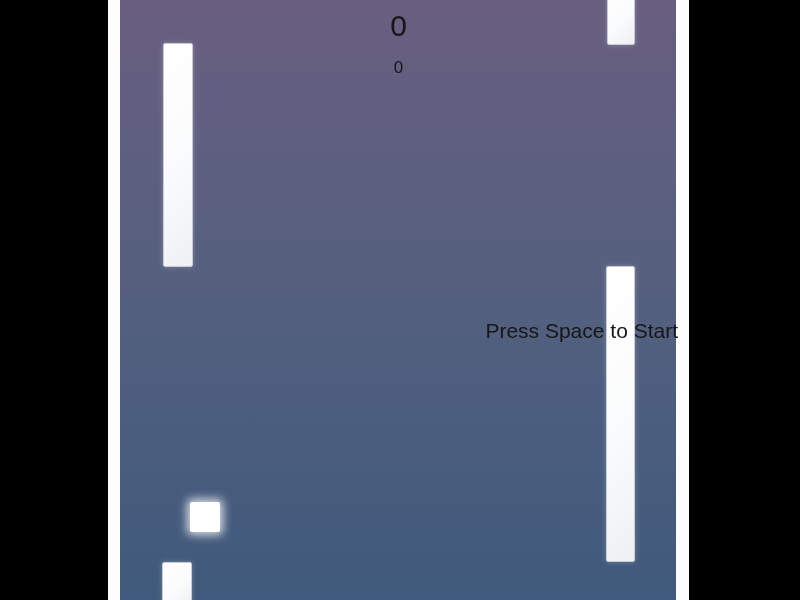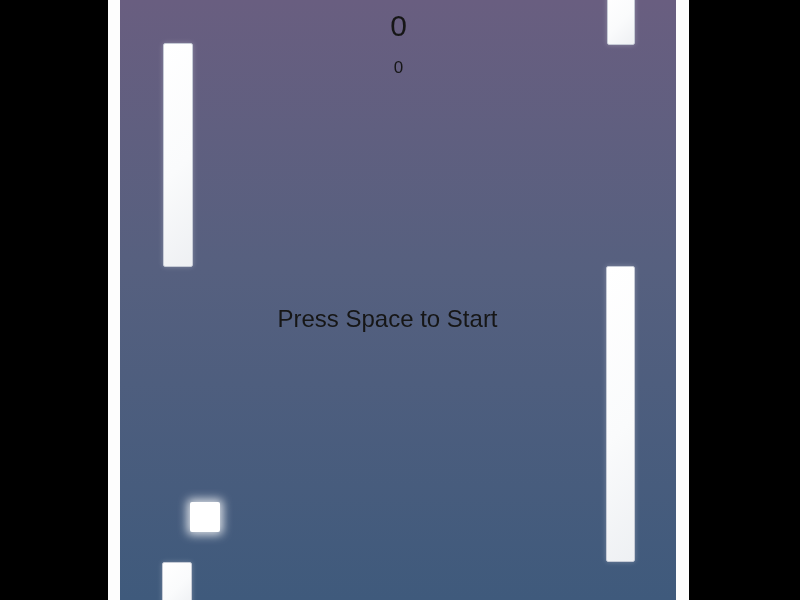--- a/index.html
+++ b/index.html
@@ -67,24 +67,25 @@
   }
   #score-primary {
     top: 11px;
     font-size: 30px;
   }
   #score-secondary {
     top: 59px;
     font-size: 17px;
   }
   #start-prompt {
-    top: 307px;
-    font-size: 24px;
+    top: 320px;
+    font-size: 21px;
     margin-left: -11px;
     letter-spacing: 0px;
+    text-align: right;
   }
 </style>
 </head>
 <body>
 
 <div class="letterbox" id="letterbox-left"></div>
 <div class="letterbox" id="letterbox-right"></div>
 
 <div id="game-canvas">
   <div class="wall" id="wall-left"></div>

